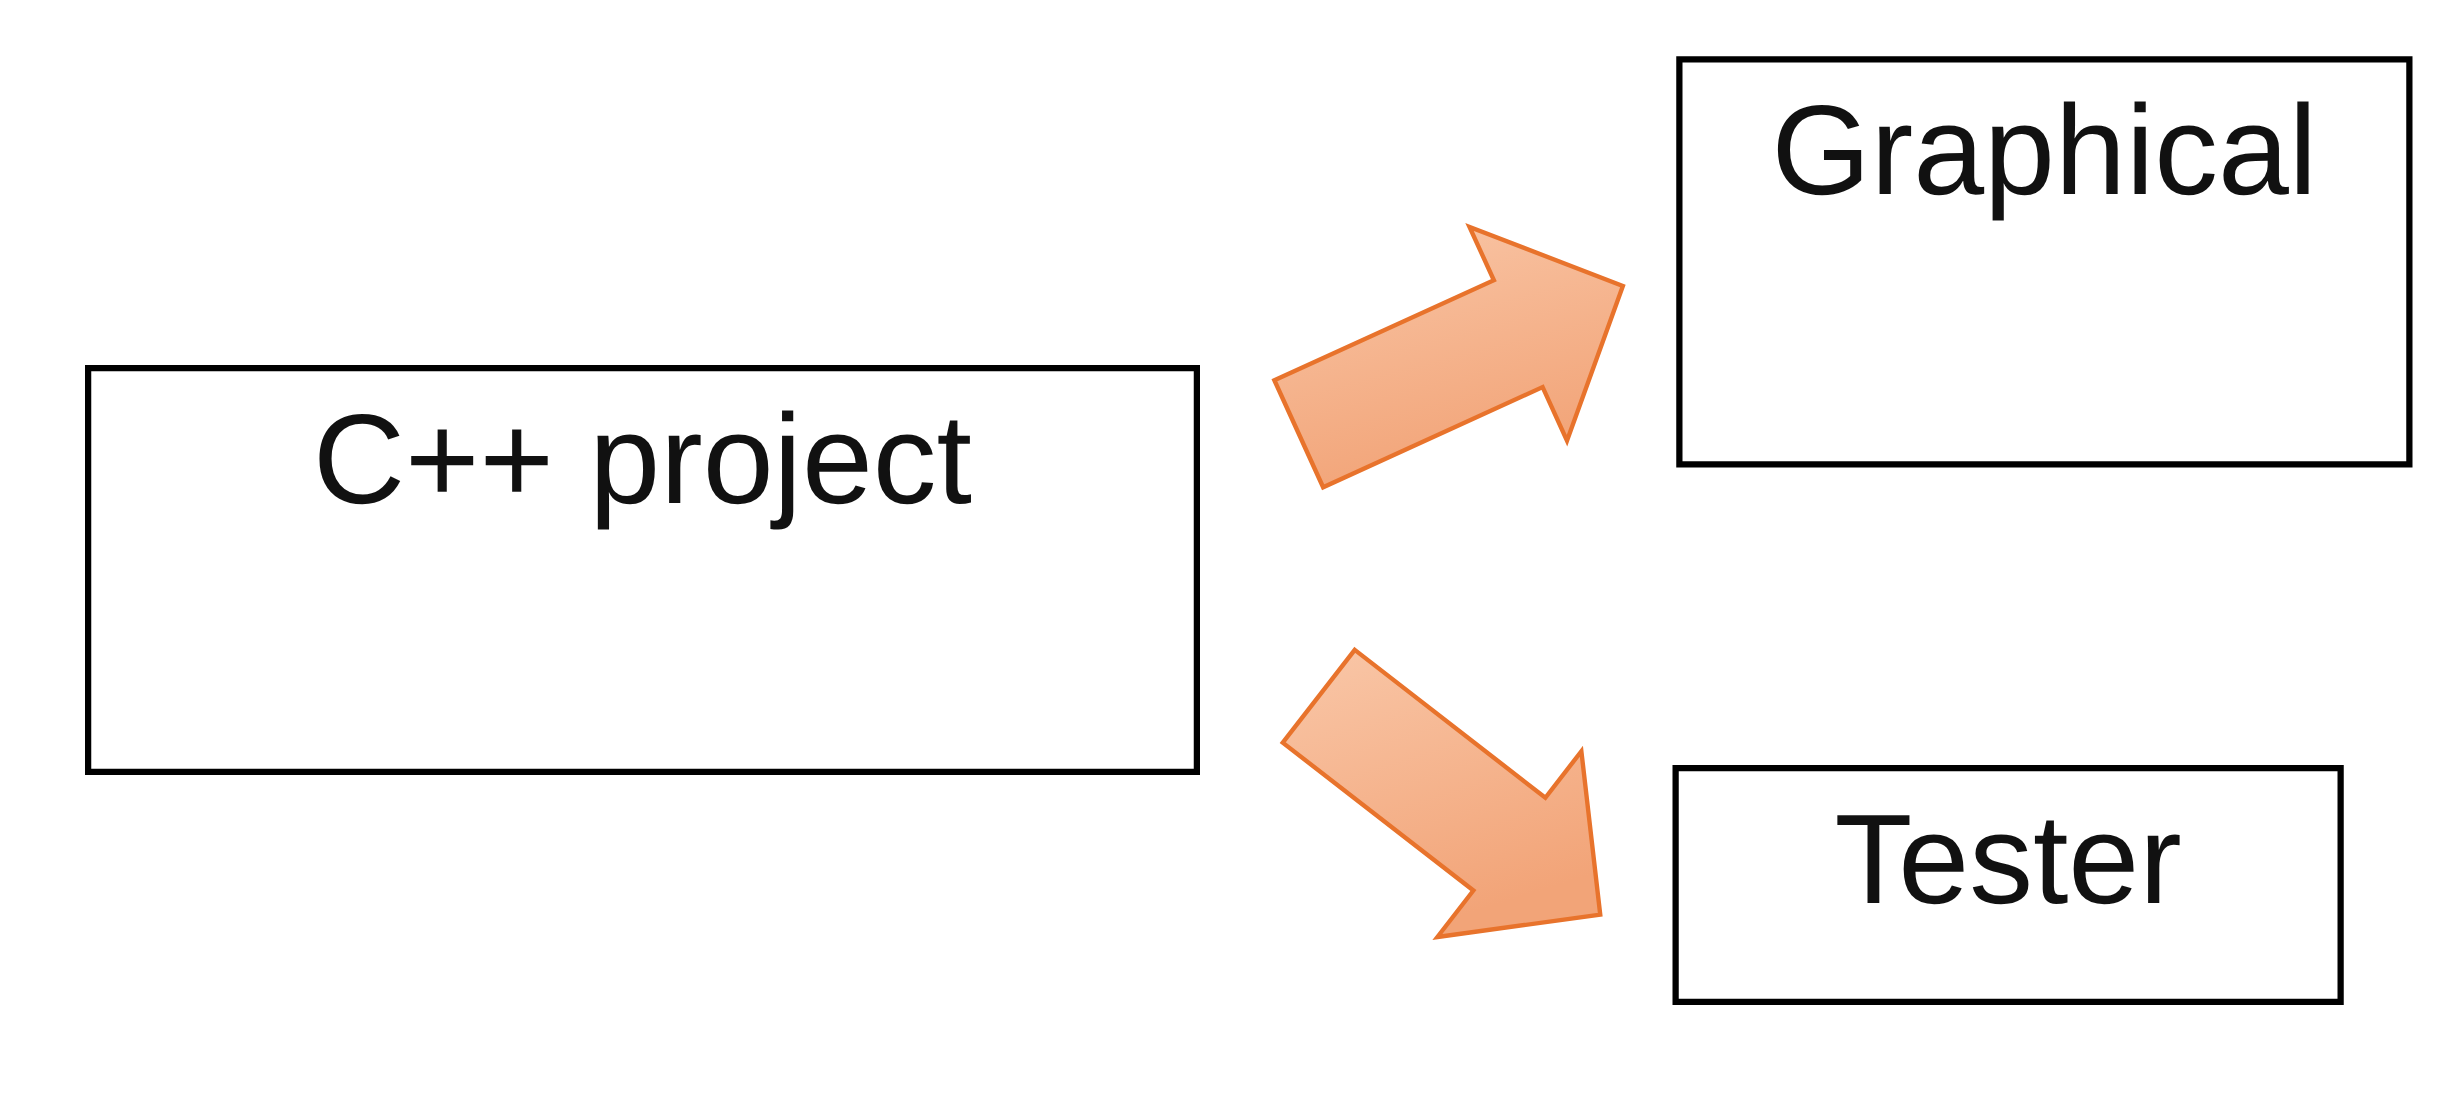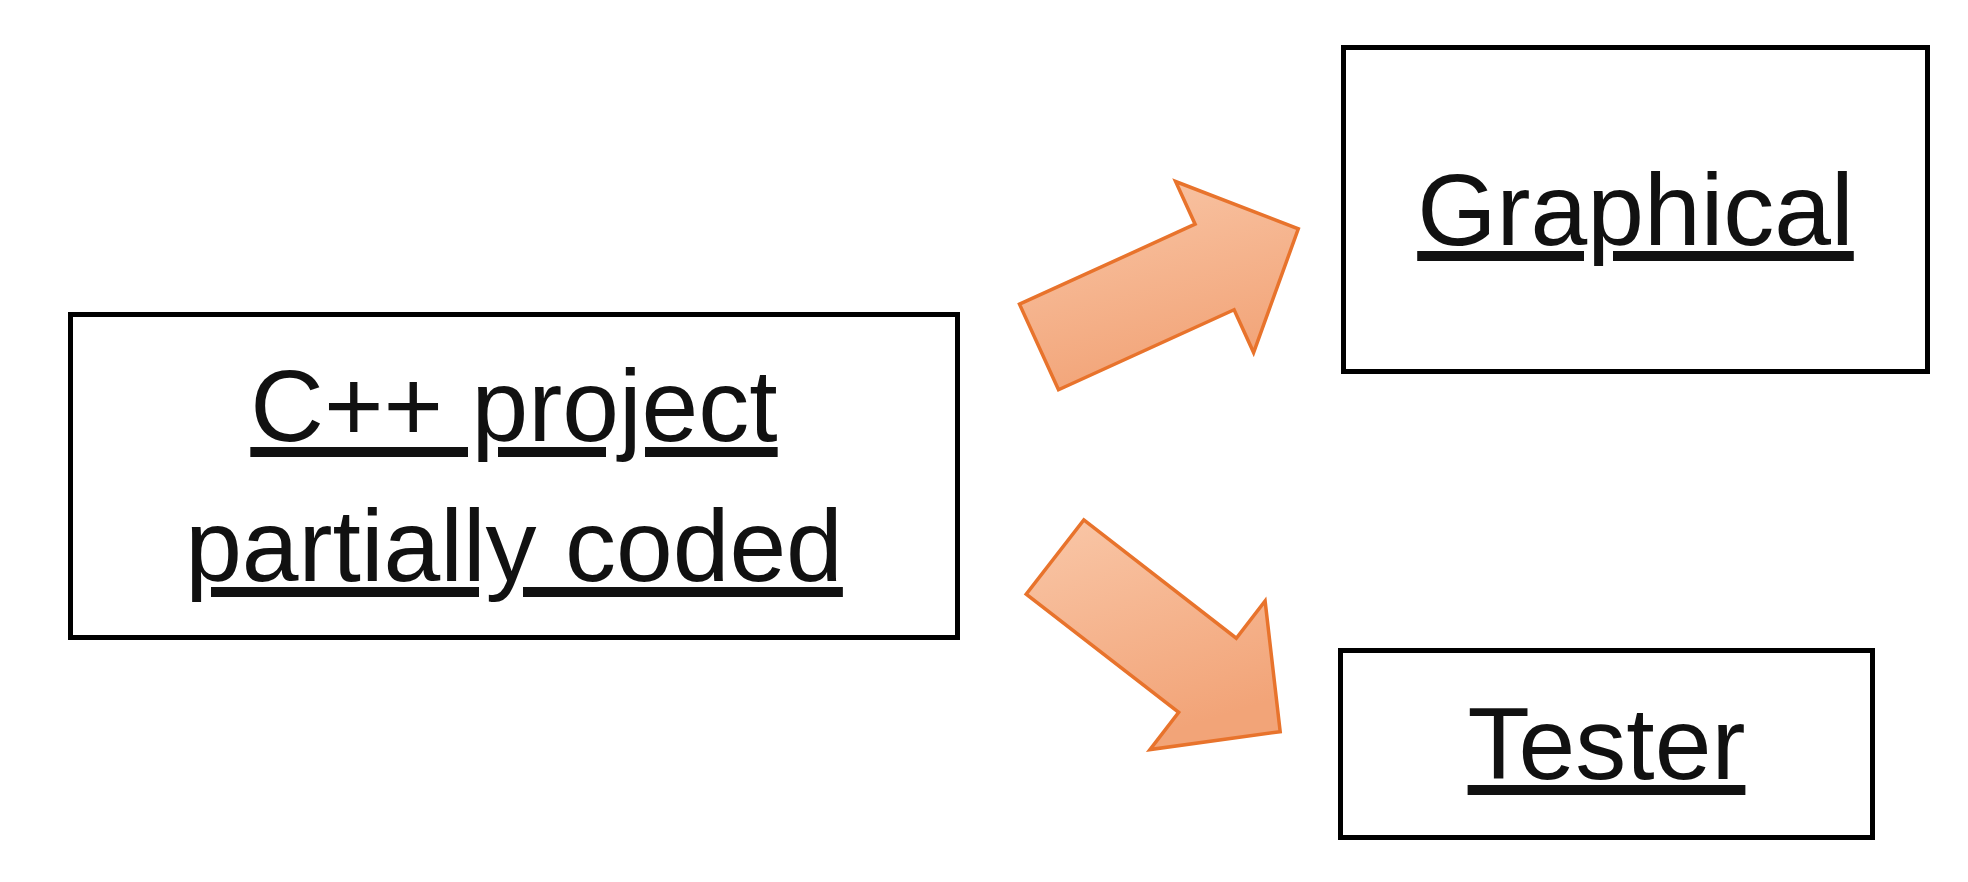--- a/index.html
+++ b/index.html
@@ -22,31 +22,30 @@
     width: 1968px;
     height: 882px;
   }
   .node {
     position: absolute;
     background: var(--box-bg);
     border: 5px solid var(--border-color);
     display: flex;
     flex-direction: column;
     align-items: center;
-    justify-content: center;
+    justify-content: space-between;
     text-align: center;
     color: var(--text-color);
     font-size: 102px;
     line-height: 140px;
     white-space: nowrap;
-    text-decoration: underline;
   }
-  .node-source    { left: 68px;   top: 292px; width: 892px; height: 328px; margin-top: 20px; }
+  .node-source    { left: 68px;   top: 292px; width: 892px; height: 328px; }
   .node-graphical { left: 1341px; top: 45px;  width: 589px; height: 329px; }
-  .node-tester    { left: 1338px; top: 648px; width: 537px; height: 192px; }
+  .node-tester    { left: 1338px; top: 612px; width: 537px; height: 192px; }
   .arrow-layer {
     position: absolute;
     inset: 0;
     width: 1968px;
     height: 882px;
     pointer-events: none;
   }
 </style>
 </head>
 <body>
@@ -61,21 +60,20 @@
       </linearGradient>
     </defs>
 
     <polygon class="arrow-shape" points="1019.5,304.2 1195.1,224.2 1175.6,181.5 1298.3,228.8 1253.6,352.5 1234.1,309.7 1058.5,389.8" fill="url(#arrowGrad)" stroke="#e8732c" stroke-width="3.5" stroke-linejoin="miter"></polygon>
 
     <polygon class="arrow-shape" points="1083.8,519.9 1236.3,638.2 1265.1,601.0 1280.2,731.7 1149.9,749.6 1178.7,712.4 1026.2,594.1" fill="url(#arrowGrad)" stroke="#e8732c" stroke-width="3.5" stroke-linejoin="miter"></polygon>
   </svg>
 
   <div class="node node-source">
     <div>C++ project</div>
-    <div>partially coded</div>
   </div>
 
   <div class="node node-graphical">
     <div>Graphical</div>
   </div>
 
   <div class="node node-tester">
     <div>Tester</div>
   </div>
 

